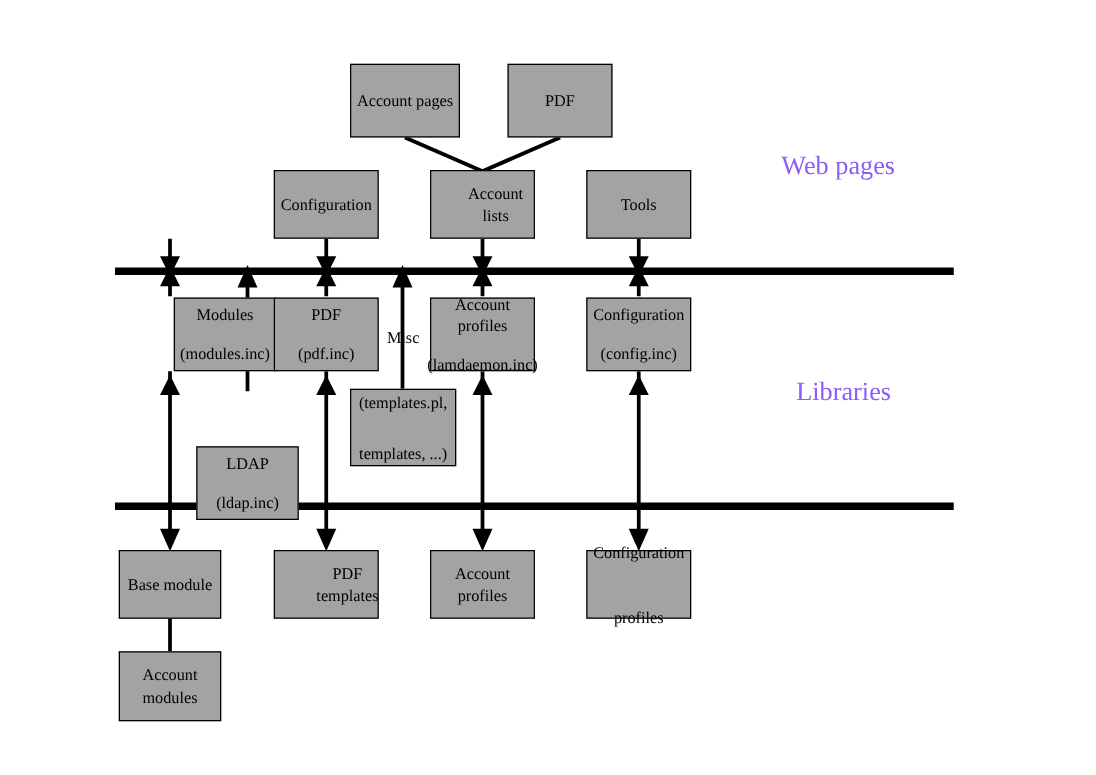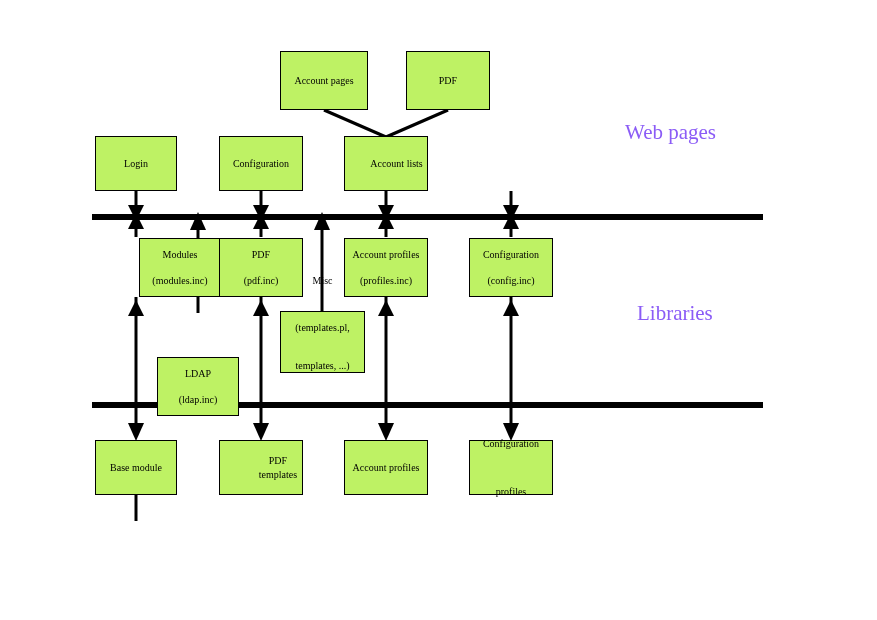--- a/index.html
+++ b/index.html
@@ -20,27 +20,27 @@
     position: absolute;
     left: 0;
     top: 0;
     width: 877px;
     height: 620px;
   }
   .node {
     position: absolute;
     box-sizing: border-box;
     border: 1px solid #000000;
-    background: #bef264;
+    background: #a3a3a3;
     display: flex;
     flex-direction: column;
     align-items: center;
     justify-content: center;
     font-family: "Liberation Serif", "DejaVu Serif", serif;
-    font-size: 10px;
+    font-size: 13px;
     color: #000000;
     line-height: 1.35;
     text-align: center;
     z-index: 5;
   }
   .node .line1 { display: block; }
   .node .line2 { display: block; }
   .node.two-line .line1 { margin-bottom: 13px; }
   .node.wrap-title .line1 { margin-bottom: 0px; }
   .node.wrap-title .line2 { margin-bottom: 0px; margin-top: 34px; }
@@ -140,46 +140,46 @@
   </svg>
 
   <div class="node" style="left:280px; top:51px; width:88px; height:59px;">
     <span class="line1">Account pages</span>
   </div>
 
   <div class="node" style="left:406px; top:51px; width:84px; height:59px;">
     <span class="line1">PDF</span>
   </div>
 
-  <div class="node" style="left:95px; top:136px; width:82px; height:55px;">
-    <span class="line1">Login</span>
-  </div>
 
   <div class="node" style="left:219px; top:136px; width:84px; height:55px;">
     <span class="line1">Configuration</span>
   </div>
 
   <div class="node" style="left:344px; top:136px; width:84px; height:55px;padding-left:21px;">
     <span class="line1">Account lists</span>
   </div>
 
+  <div class="node" style="left:469px; top:136px; width:84px; height:55px;">
+    <span class="line1">Tools</span>
+  </div>
 
   <div class="node two-line" style="left:95px; top:238px; width:82px; height:59px;margin-left:44px;">
     <span class="line1">Modules</span>
     <span class="line2">(modules.inc)</span>
   </div>
 
   <div class="node two-line" style="left:219px; top:238px; width:84px; height:59px;">
     <span class="line1">PDF</span>
     <span class="line2">(pdf.inc)</span>
   </div>
 
   <div class="node two-line" style="left:344px; top:238px; width:84px; height:59px;">
     <span class="line1">Account profiles</span>
-    <span class="line2">(profiles.inc)</span>
+    <span class="line2">(lamdaemon.inc)</span>
   </div>
 
   <div class="node two-line" style="left:469px; top:238px; width:84px; height:59px;">
     <span class="line1">Configuration</span>
     <span class="line2">(config.inc)</span>
   </div>
 
   <div class="node two-line" style="left:157px; top:313px; width:82px; height:59px;margin-top:44px;">
     <span class="line1">LDAP</span>
     <span class="line2">(ldap.inc)</span>
@@ -201,19 +201,22 @@
 
   <div class="node" style="left:344px; top:440px; width:84px; height:55px;">
     <span class="line1">Account profiles</span>
   </div>
 
   <div class="node wrap-title" style="left:469px; top:440px; width:84px; height:55px;">
     <span class="line1">Configuration</span>
     <span class="line2">profiles</span>
   </div>
 
+  <div class="node" style="left:95px; top:521px; width:82px; height:56px;">
+    <span class="line1">Account modules</span>
+  </div>
 
   <div class="section-label" style="left:625px; top:120px;">Web pages</div>
 
   <div class="section-label" style="left:637px; top:301px;">Libraries</div>
 
 
 </div>
 
 </body></html>

